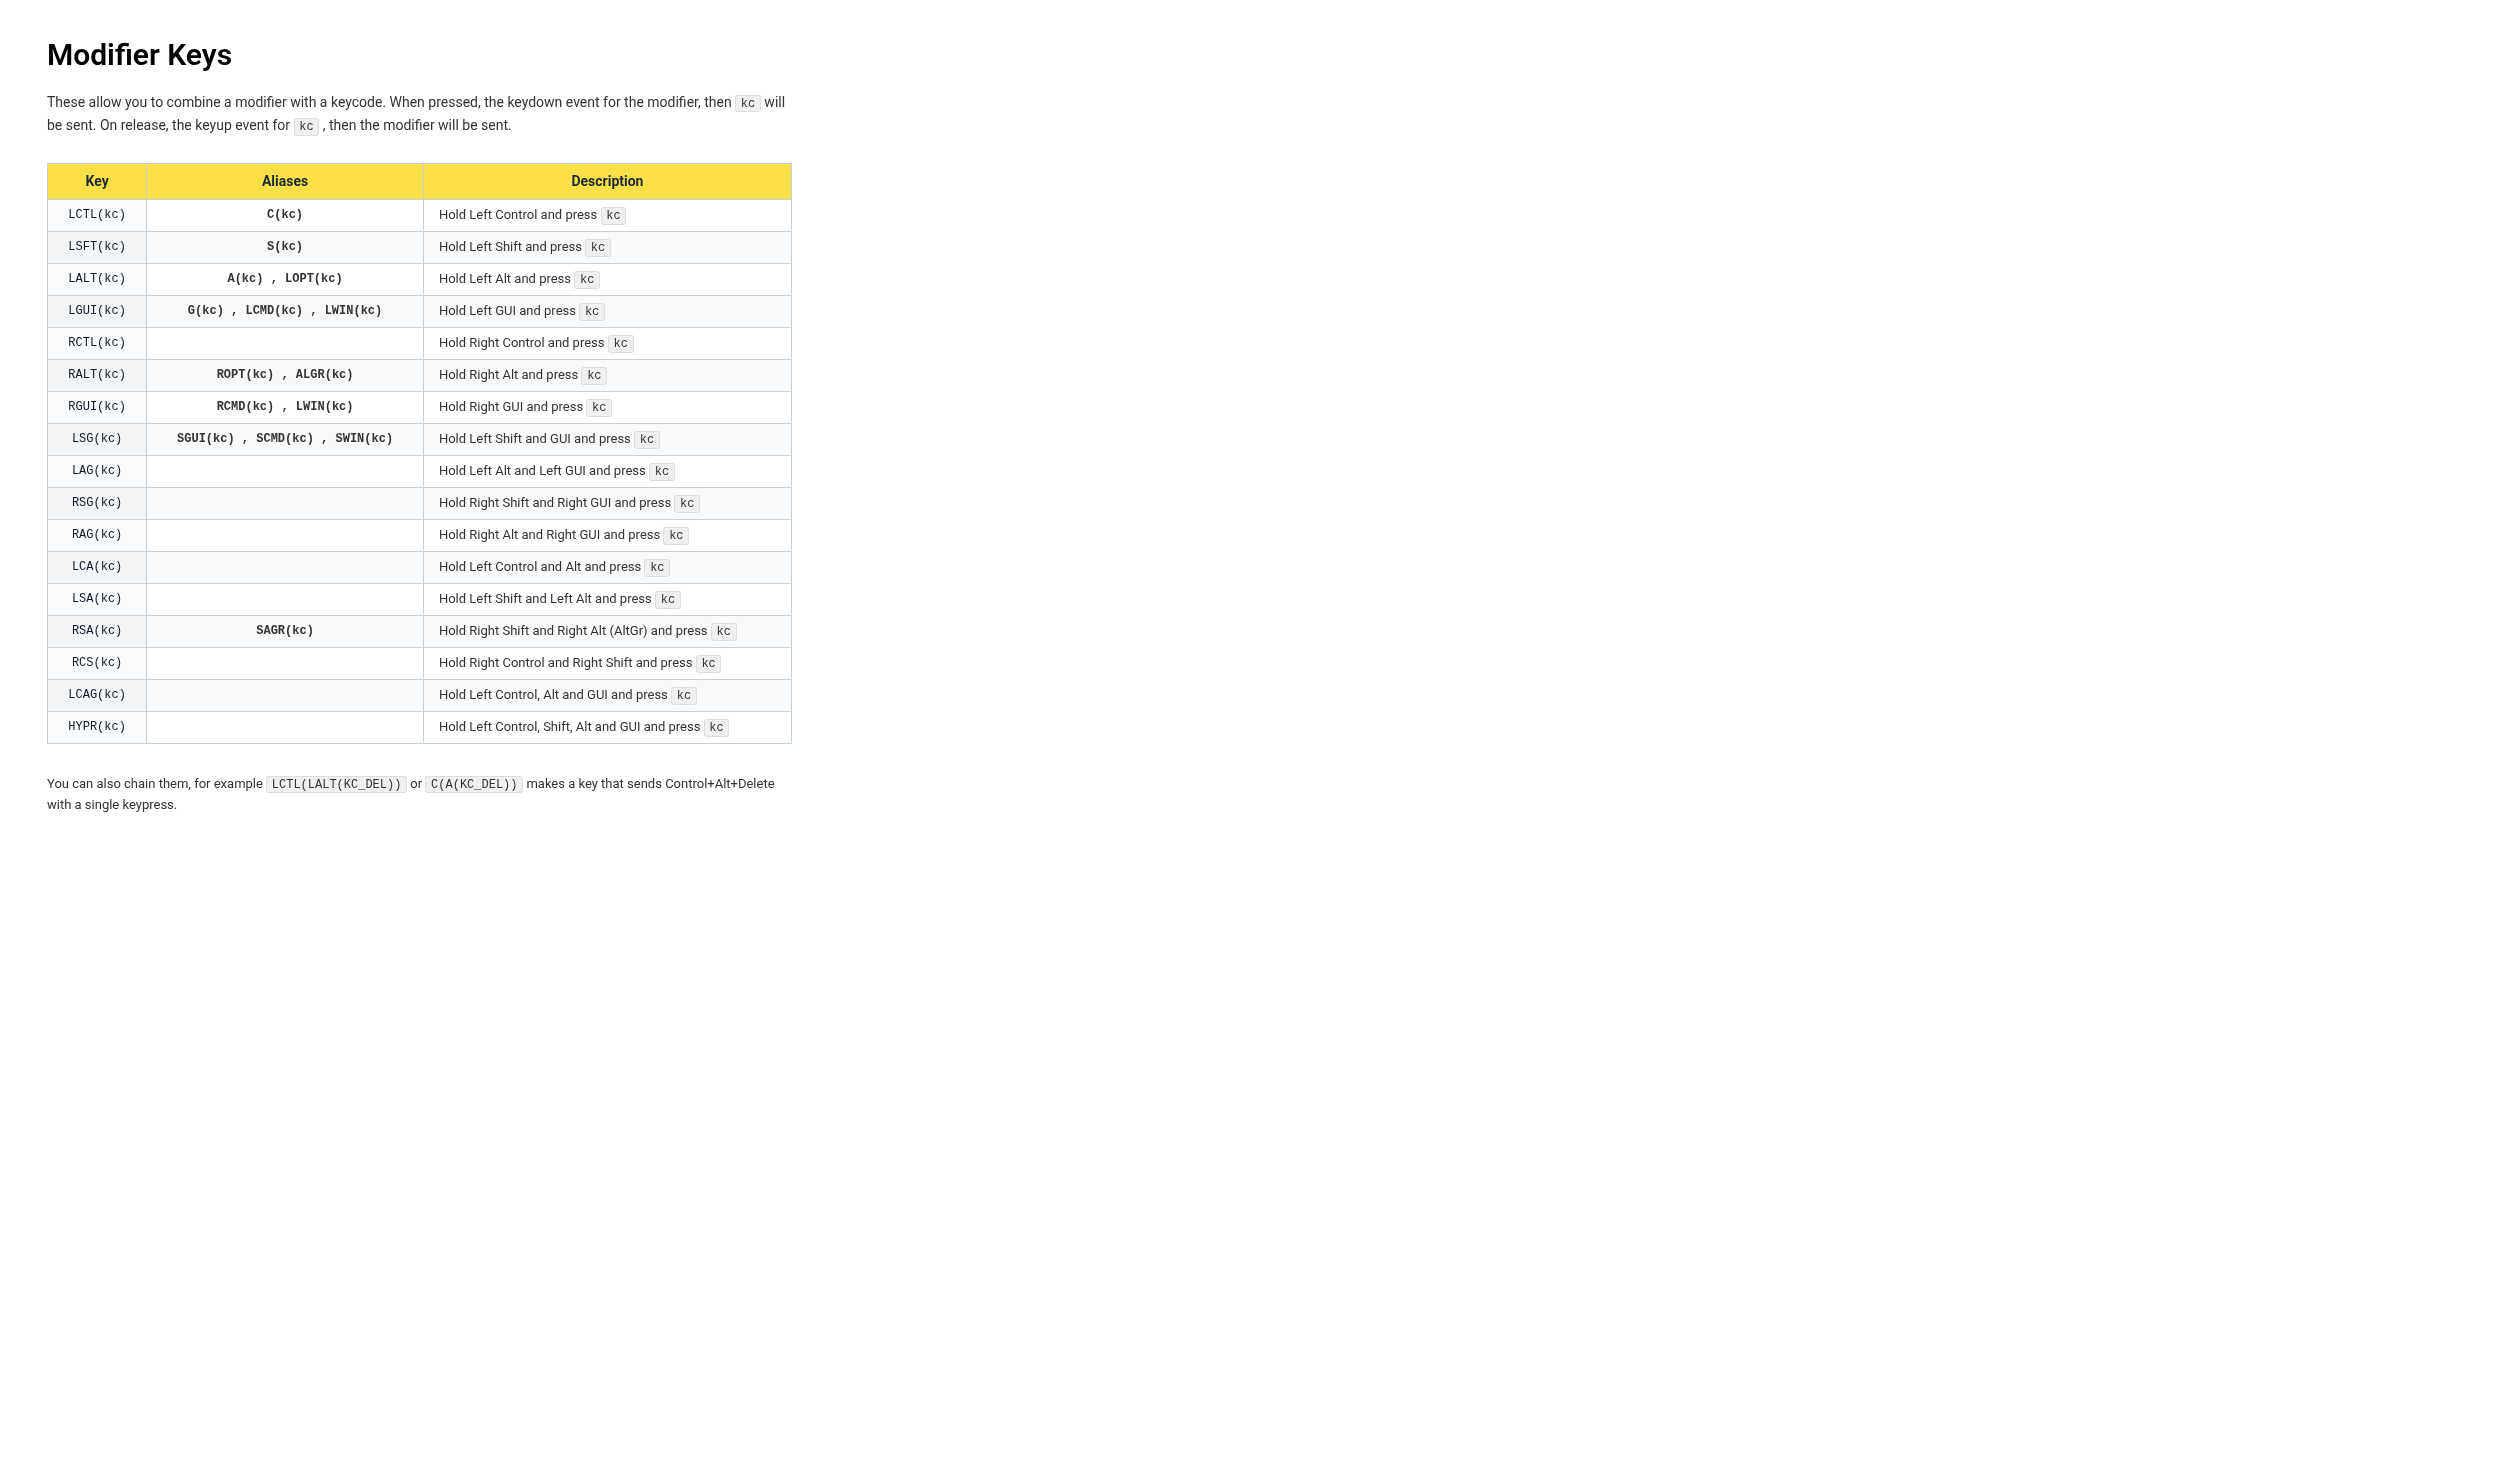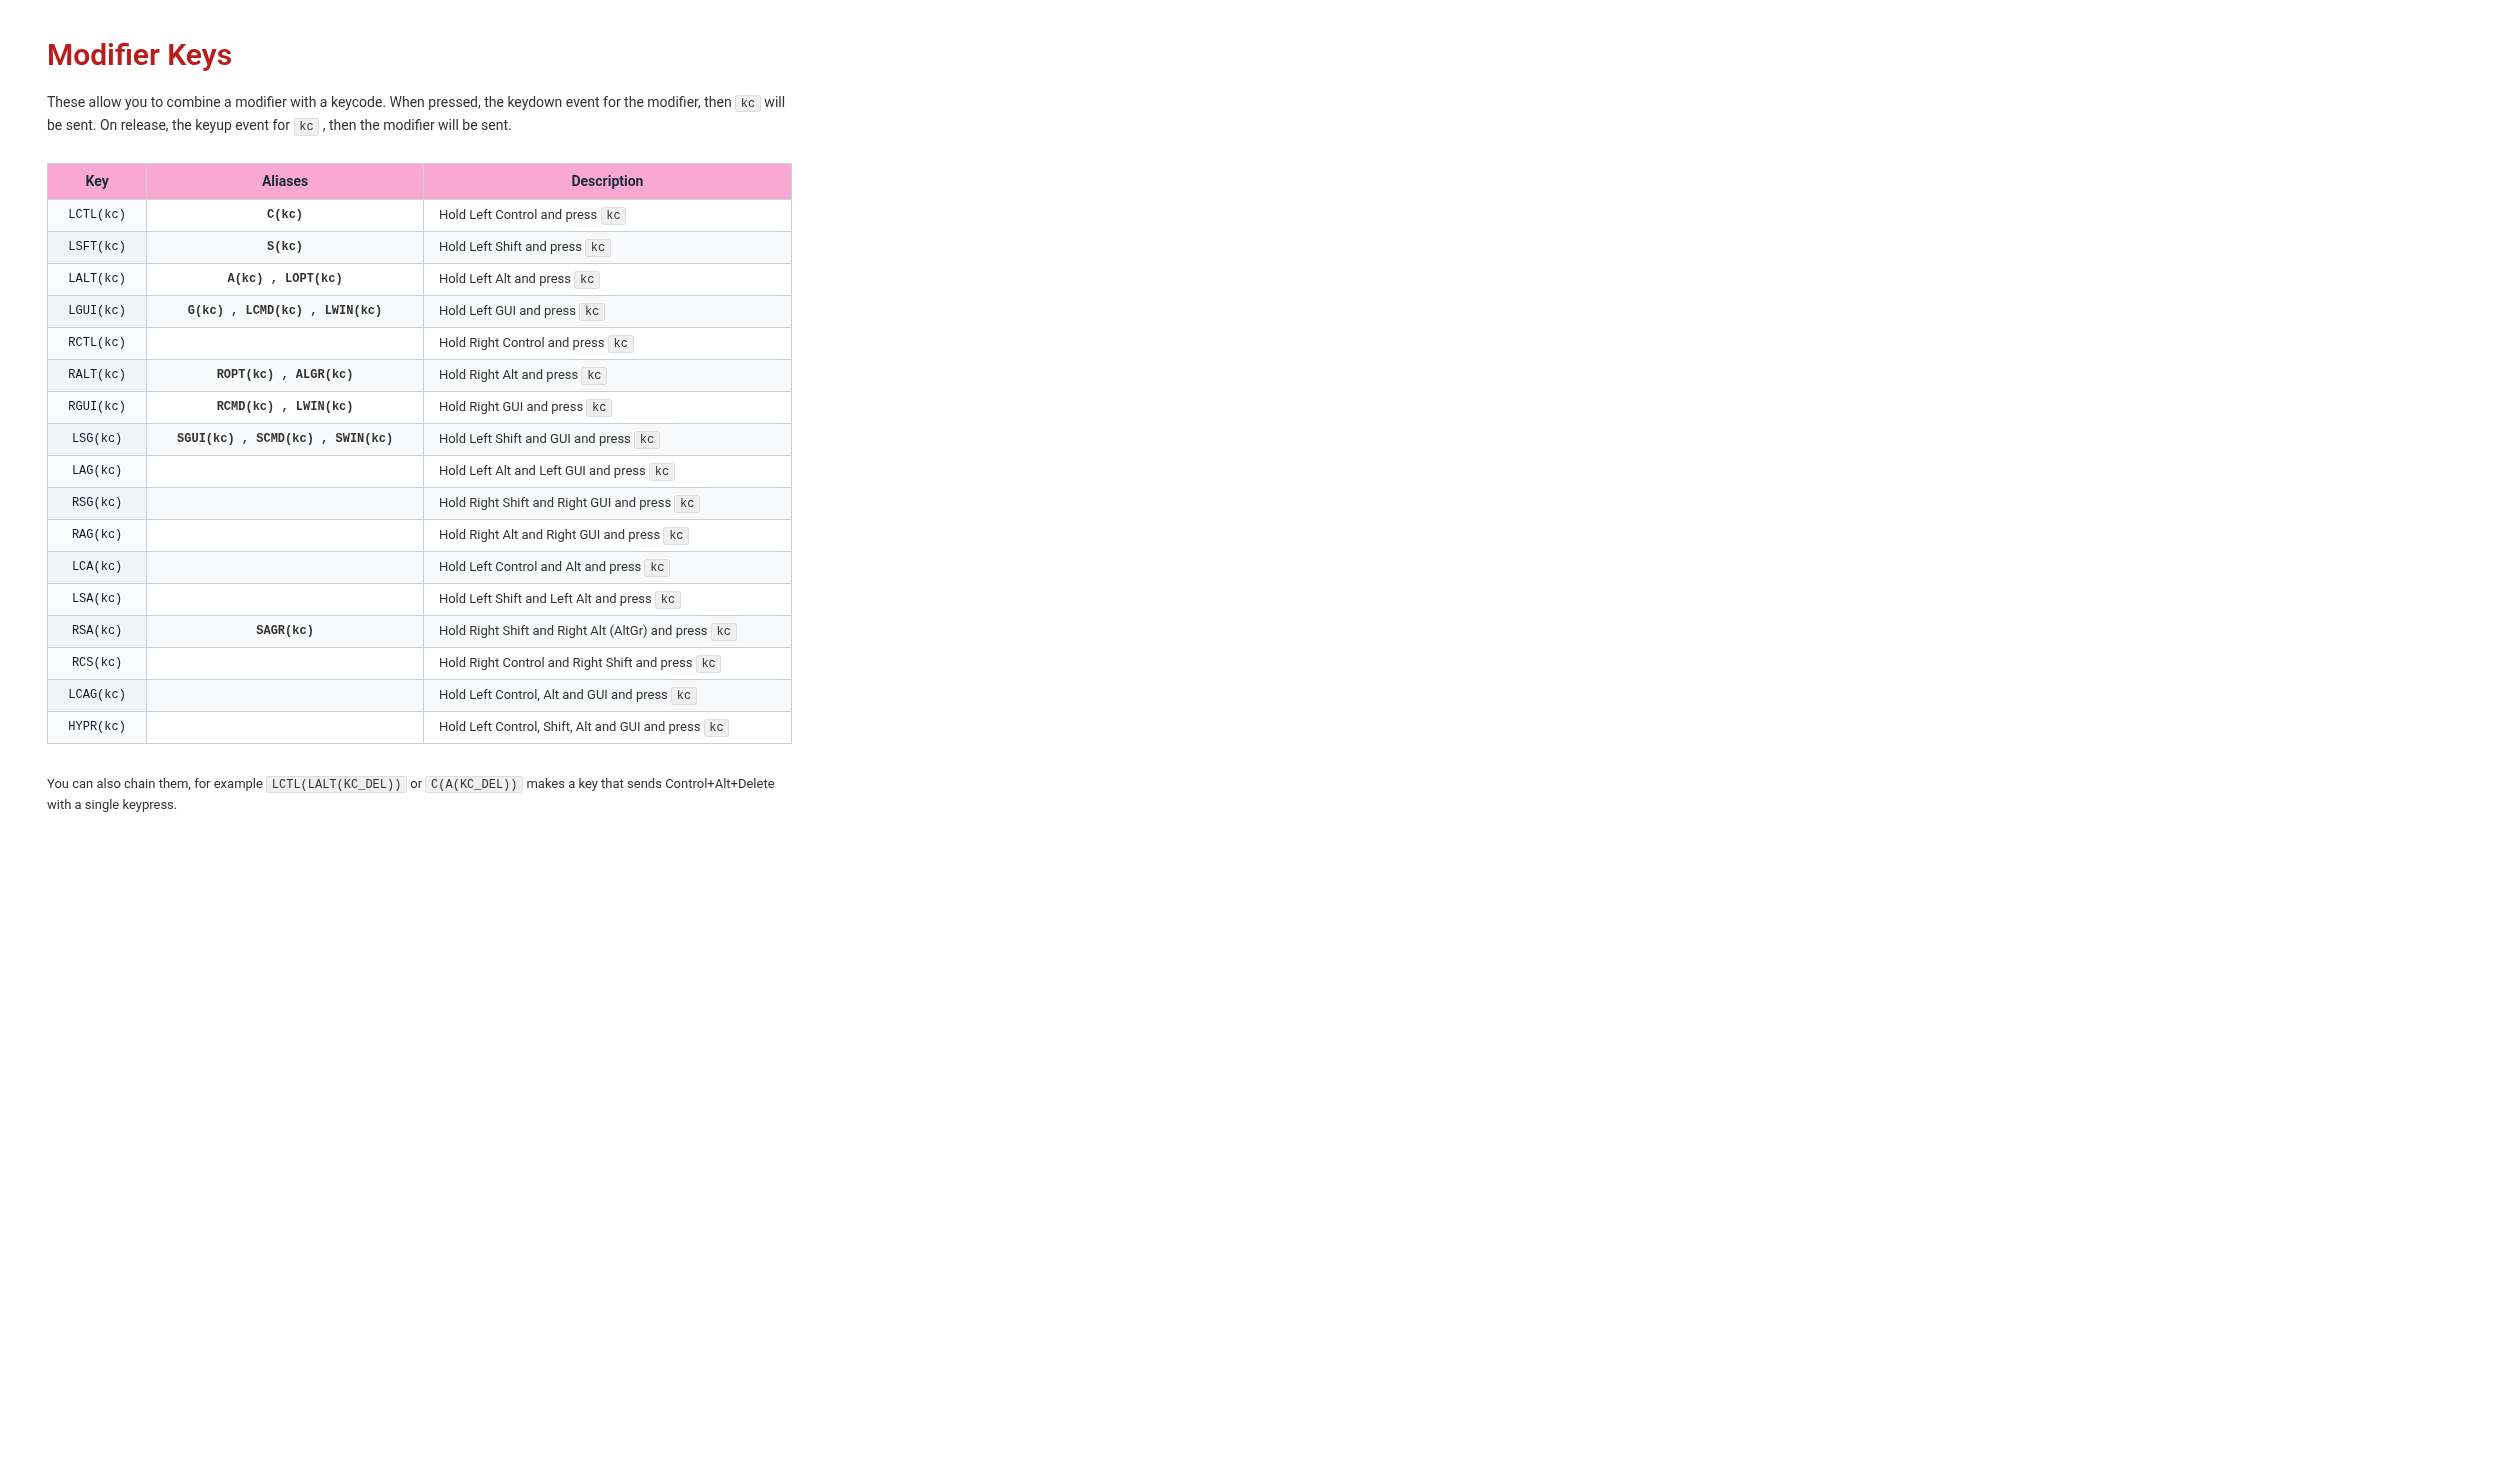--- a/index.html
+++ b/index.html
@@ -13,21 +13,21 @@
       font-size: 15px;
       color: #1a2a3a;
       background: #ffffff;
       padding: 37px 47px;
       max-width: 839px;
     }
 
     h1 {
       font-size: 2rem;
       font-weight: 600;
-      color: #b91c1c;
+      color: #000000;
       margin-bottom: 18.6px;
     }
 
     .intro {
       font-size: 14px;
       color: #333;
       line-height: 1.6;
       margin-bottom: 26px;
     }
 
@@ -42,21 +42,21 @@
     }
 
     table {
       border-collapse: collapse;
       width: 100%;
       margin-bottom: 30px;
       border: 0.9px solid #c8d0d8;
     }
 
     thead tr {
-      background: #f9a8d4;
+      background: #fde047;
     }
 
     th {
       padding: 9.3px 15px;
       font-weight: 700;
       font-size: 14px;
       color: #1a2a3a;
       text-align: center;
       border: 0.9px solid #c8d0d8;
     }

